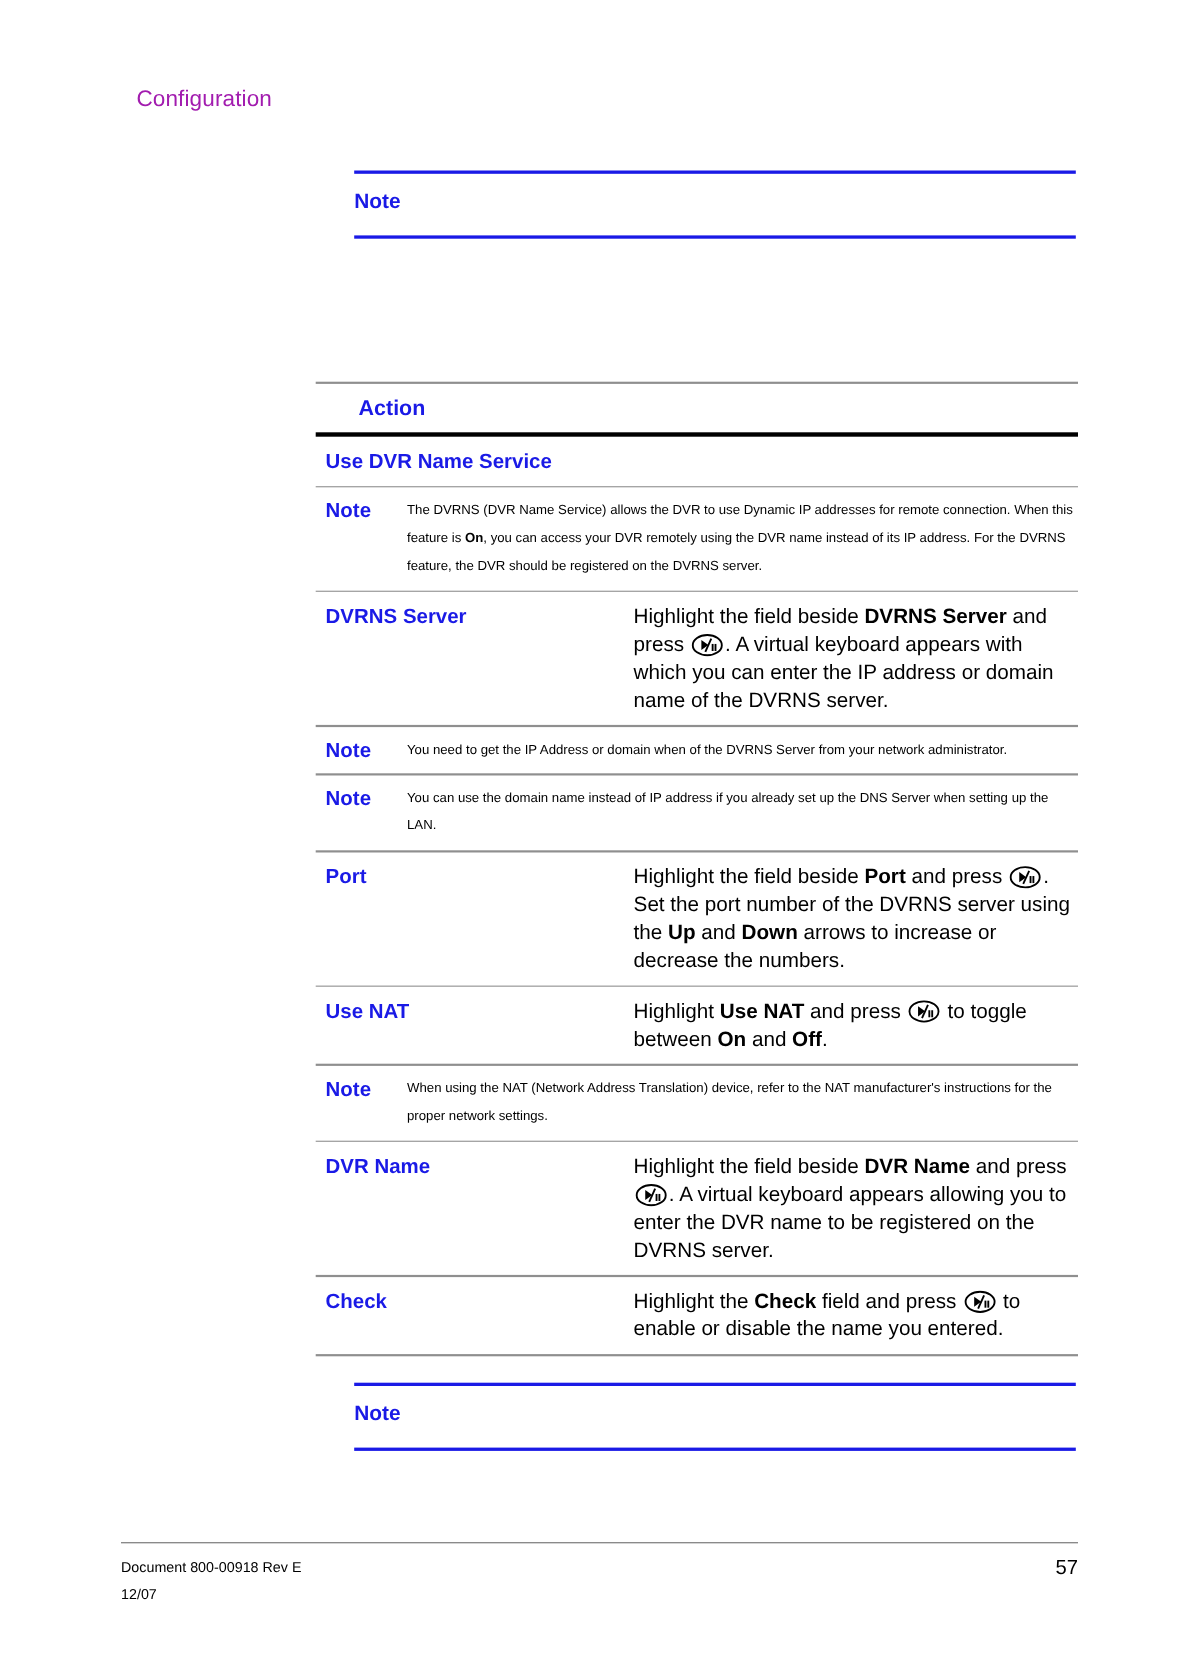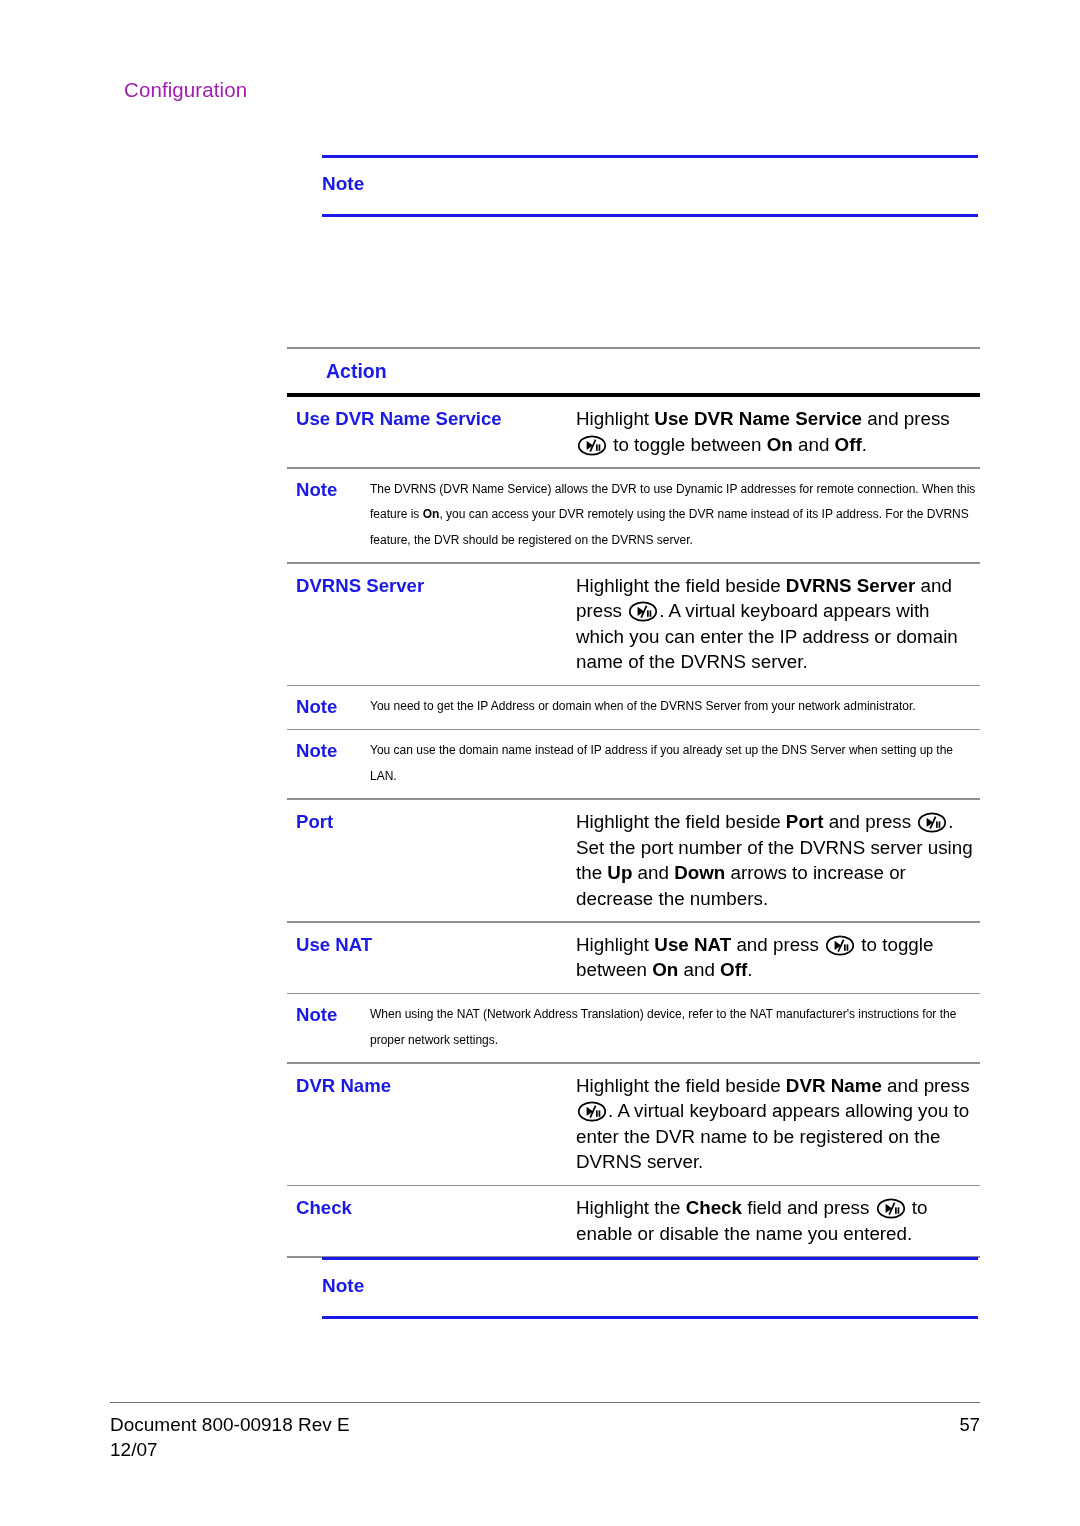--- a/index.html
+++ b/index.html
@@ -154,21 +154,21 @@
     left: 110px;
     top: 1402px;
     width: 870px;
     height: 1.4px;
     background: #6e6e6e;
   }
   .footer-left {
     position: absolute;
     left: 110px;
     top: 1412px;
-    font-size: 19px;
+    font-size: 13px;
     line-height: 25px;
   }
   .footer-page {
     position: absolute;
     right: 100px;
     top: 1412px;
     font-size: 18.4px;
     line-height: 25px;
   }
 </style>
@@ -193,27 +193,20 @@
 
     <div class="row hdr">
       <div class="col-action">Action</div>
     </div>
 
     <div class="rule-black"></div>
 
     <div id="table-rows">
         <div class="row">
           <div class="col-option">Use DVR Name Service</div>
-          <div class="col-action">Highlight <b>Use DVR Name Service</b> and press <span class="keyglyph"><svg viewBox="0 0 30 21" width="30" height="21">
-                <ellipse cx="15" cy="10.5" rx="13.2" ry="9.2" fill="none" stroke="#000" stroke-width="1.7"></ellipse>
-                <path d="M9.6 5.8 L16 10.4 L9.6 15 Z" fill="#000"></path>
-                <path d="M18.6 4.6 L13.2 16.6" stroke="#000" stroke-width="1.7" fill="none"></path>
-                <rect x="19.0" y="9.4" width="1.7" height="6.4" fill="#000"></rect>
-                <rect x="21.6" y="9.4" width="1.7" height="6.4" fill="#000"></rect>
-              </svg></span> to toggle between <b>On</b> and <b>Off</b>.</div>
         </div>
         <div class="rule-gray"></div>
         <div class="note-row">
           <div class="nr-word">Note</div>
           <div class="nr-text">The DVRNS (DVR Name Service) allows the DVR to use Dynamic IP addresses for remote connection. When this feature is <b>On</b>, you can access your DVR remotely using the DVR name instead of its IP address. For the DVRNS feature, the DVR should be registered on the DVRNS server.</div>
         </div>
         <div class="rule-gray"></div>
         <div class="row">
           <div class="col-option">DVRNS Server</div>
           <div class="col-action">Highlight the field beside <b>DVRNS Server</b> and press <span class="keyglyph"><svg viewBox="0 0 30 21" width="30" height="21">

